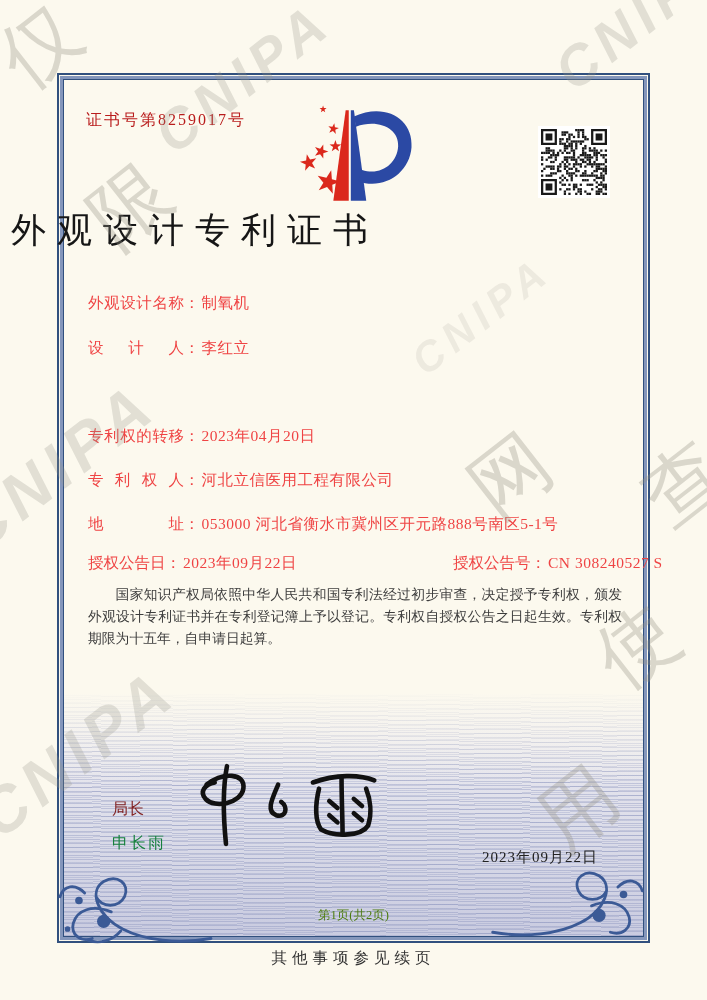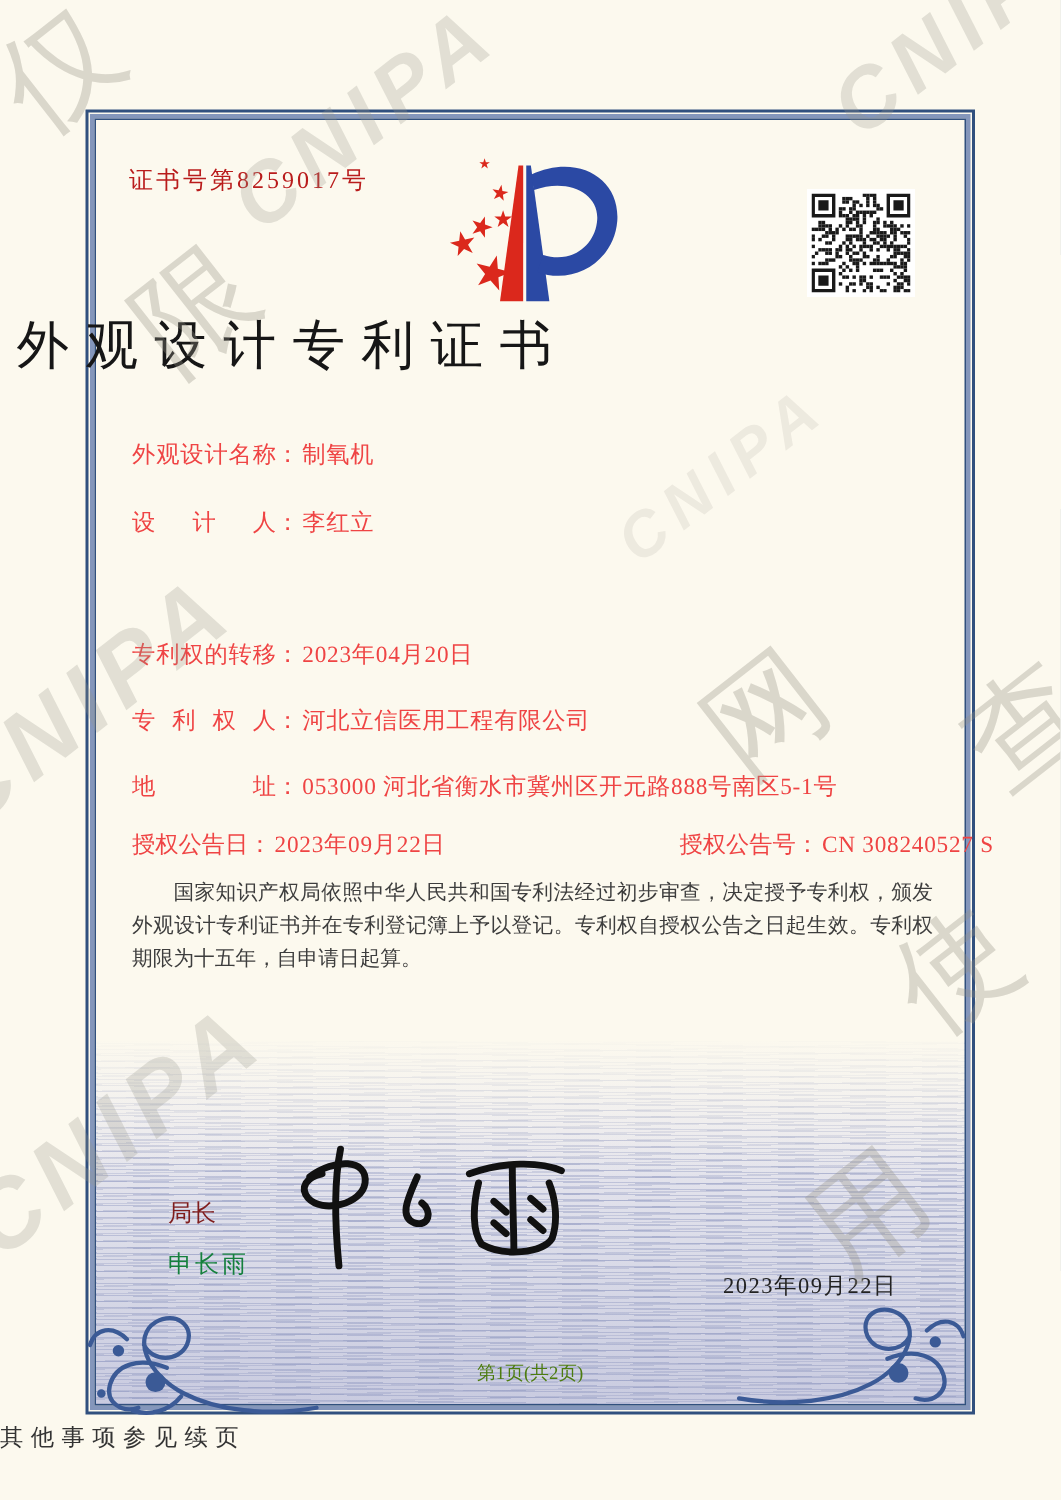--- a/index.html
+++ b/index.html
@@ -49,21 +49,21 @@
   .paras p{margin:0 0 8px 0;text-indent:2em;}
 
   
   .signer-title{position:absolute;left:112px;top:799px;font-size:16px;color:#7f1d1d;z-index:3;
                 font-family:"Liberation Sans","DejaVu Sans",sans-serif;}
   .signer-name{position:absolute;left:112px;top:833px;font-size:16px;color:#15803d;z-index:3;
                font-family:"Liberation Sans","DejaVu Sans",sans-serif;letter-spacing:2px;}
   .signature-svg{position:absolute;left:192px;top:760px;width:205px;height:90px;z-index:4;}
   .issue-date{position:absolute;left:482px;top:848px;font-size:15px;color:#222;z-index:3;letter-spacing:1px;}
   .page-info{position:absolute;left:0;right:0;top:907px;text-align:center;font-size:12.5px;color:#4d7c0f;z-index:3;}
-  .footer-note{position:absolute;left:0;right:0;top:948px;text-align:left;font-size:15.5px;
+  .footer-note{position:absolute;left:0;right:0;top:948px;text-align:center;font-size:15.5px;
                letter-spacing:5px;color:#333;z-index:3;}
 
   
   .flourish{position:absolute;z-index:7;}
   .fl-left{left:50px;top:872px;width:170px;height:76px;}
   .fl-right{left:488px;top:866px;width:160px;height:76px;transform:scaleX(-1);}
 </style>
 </head>
 <body>
 

